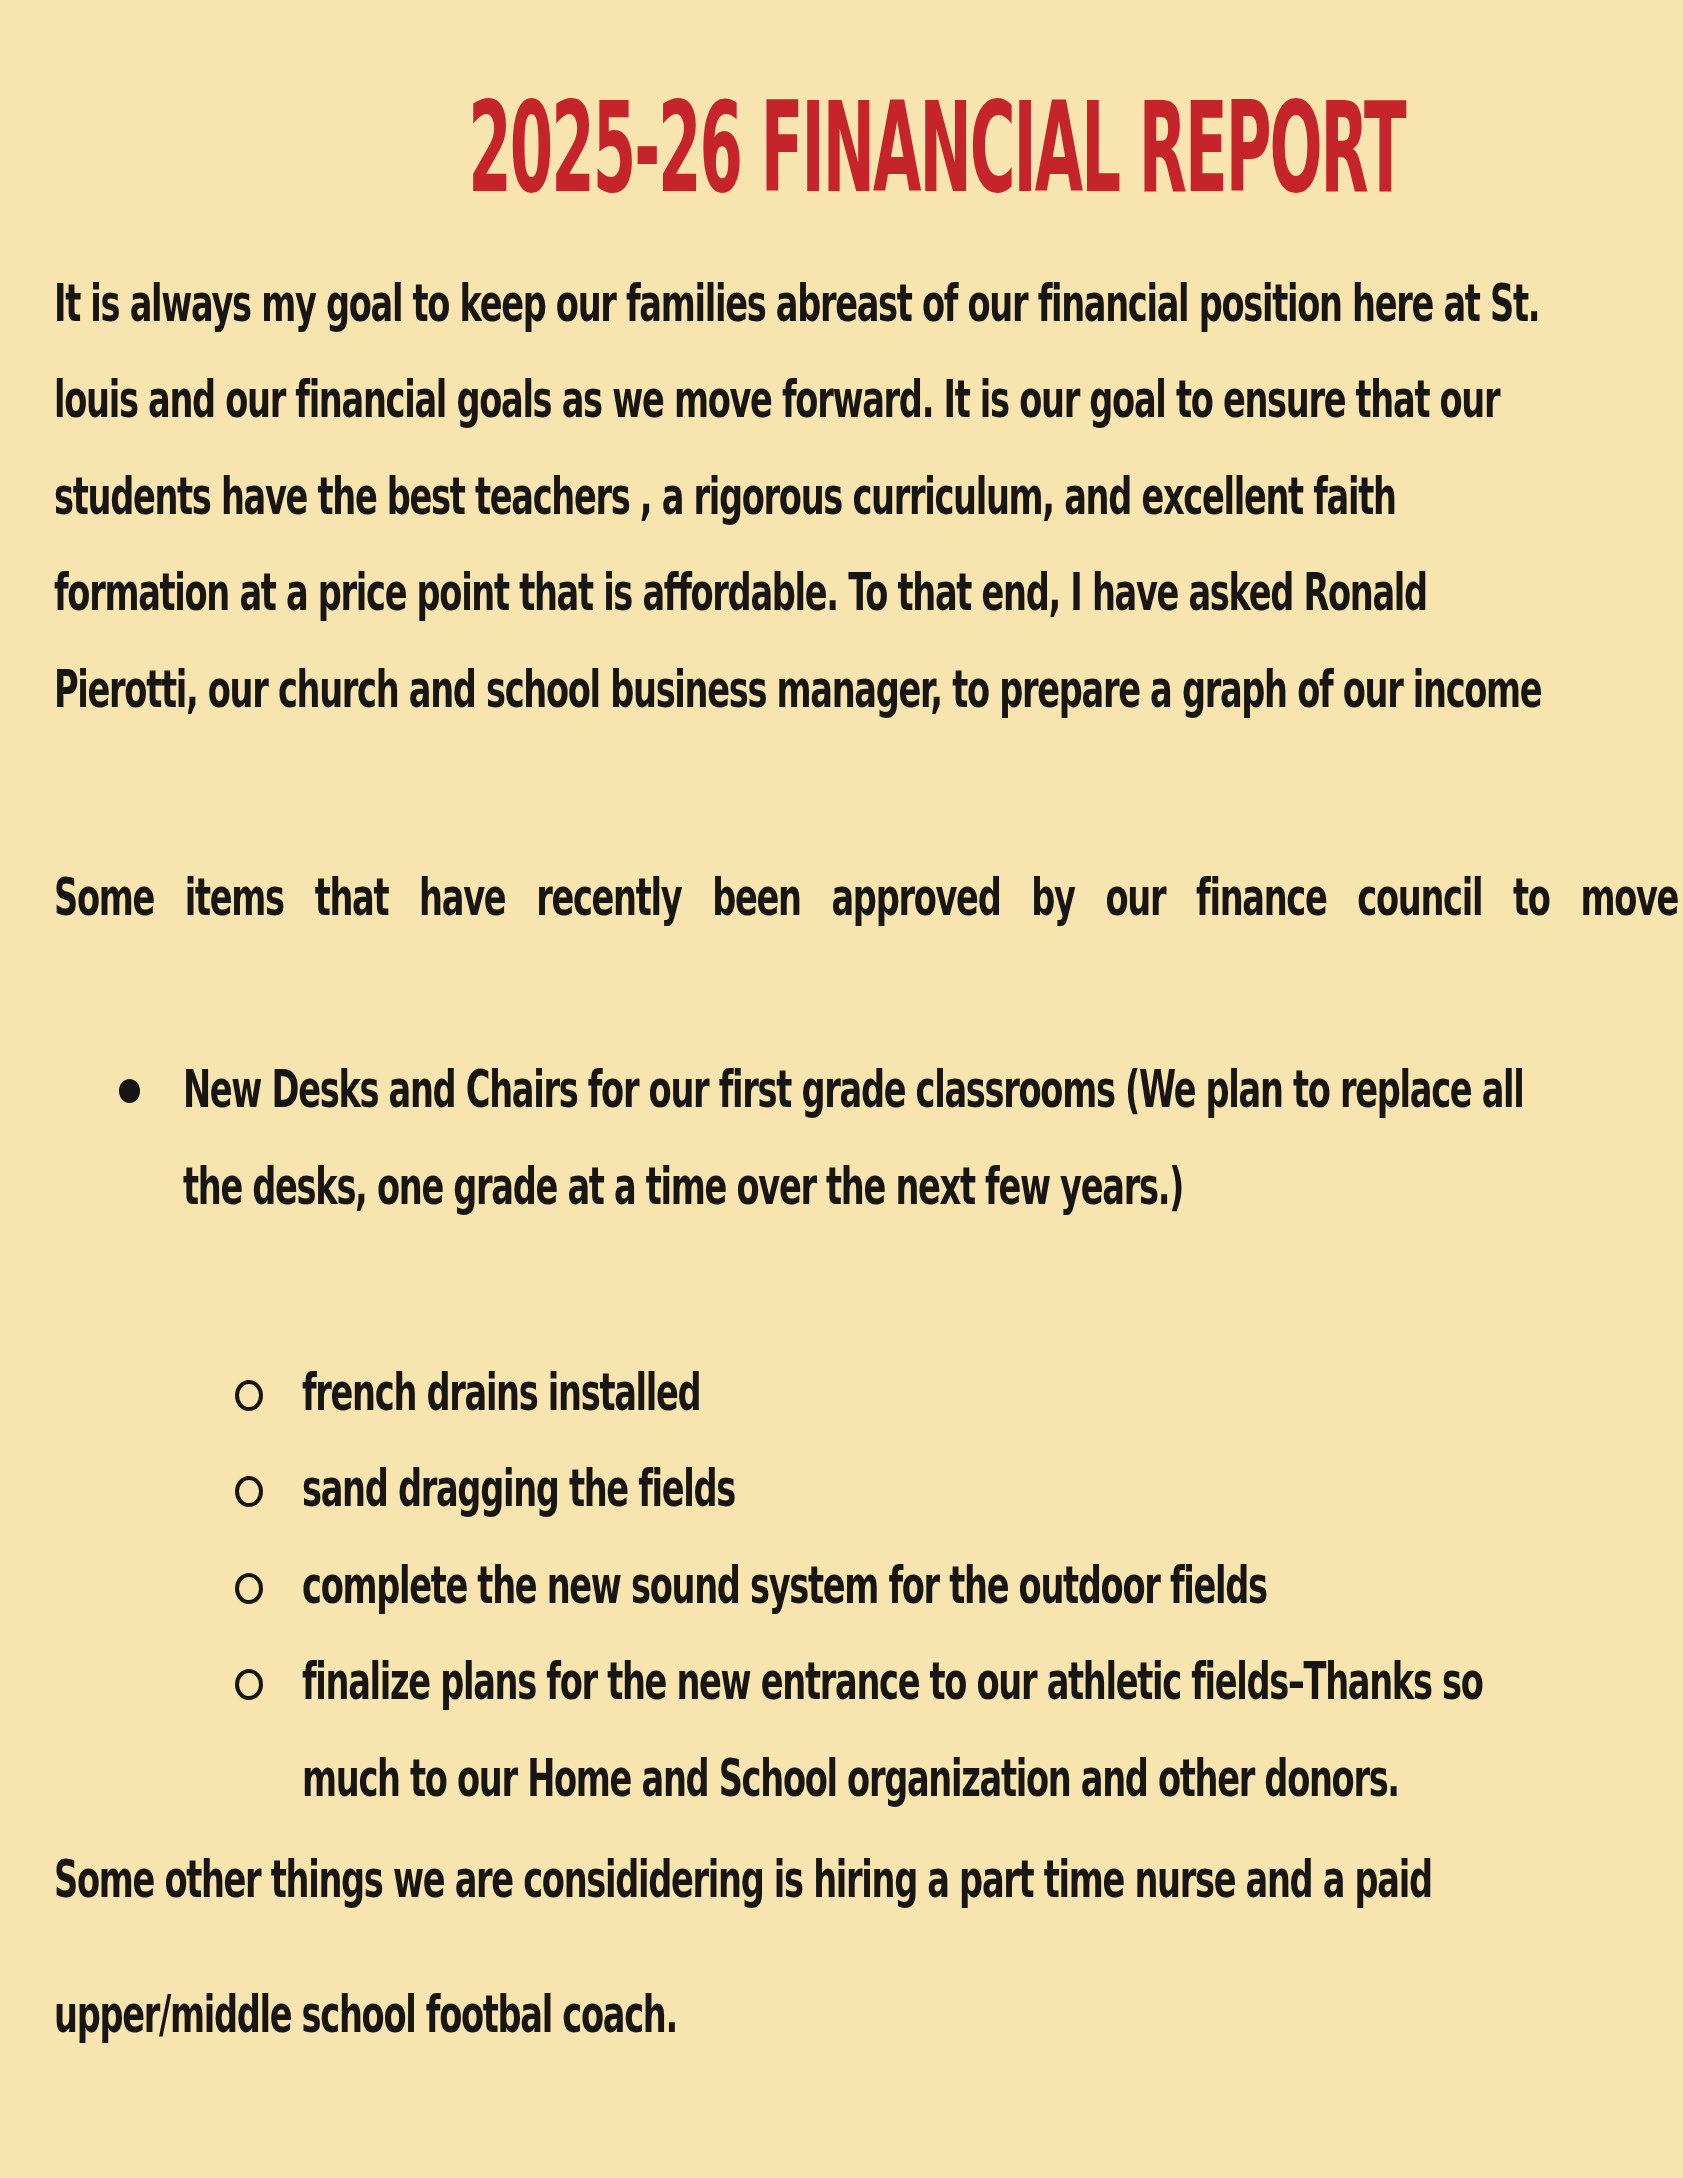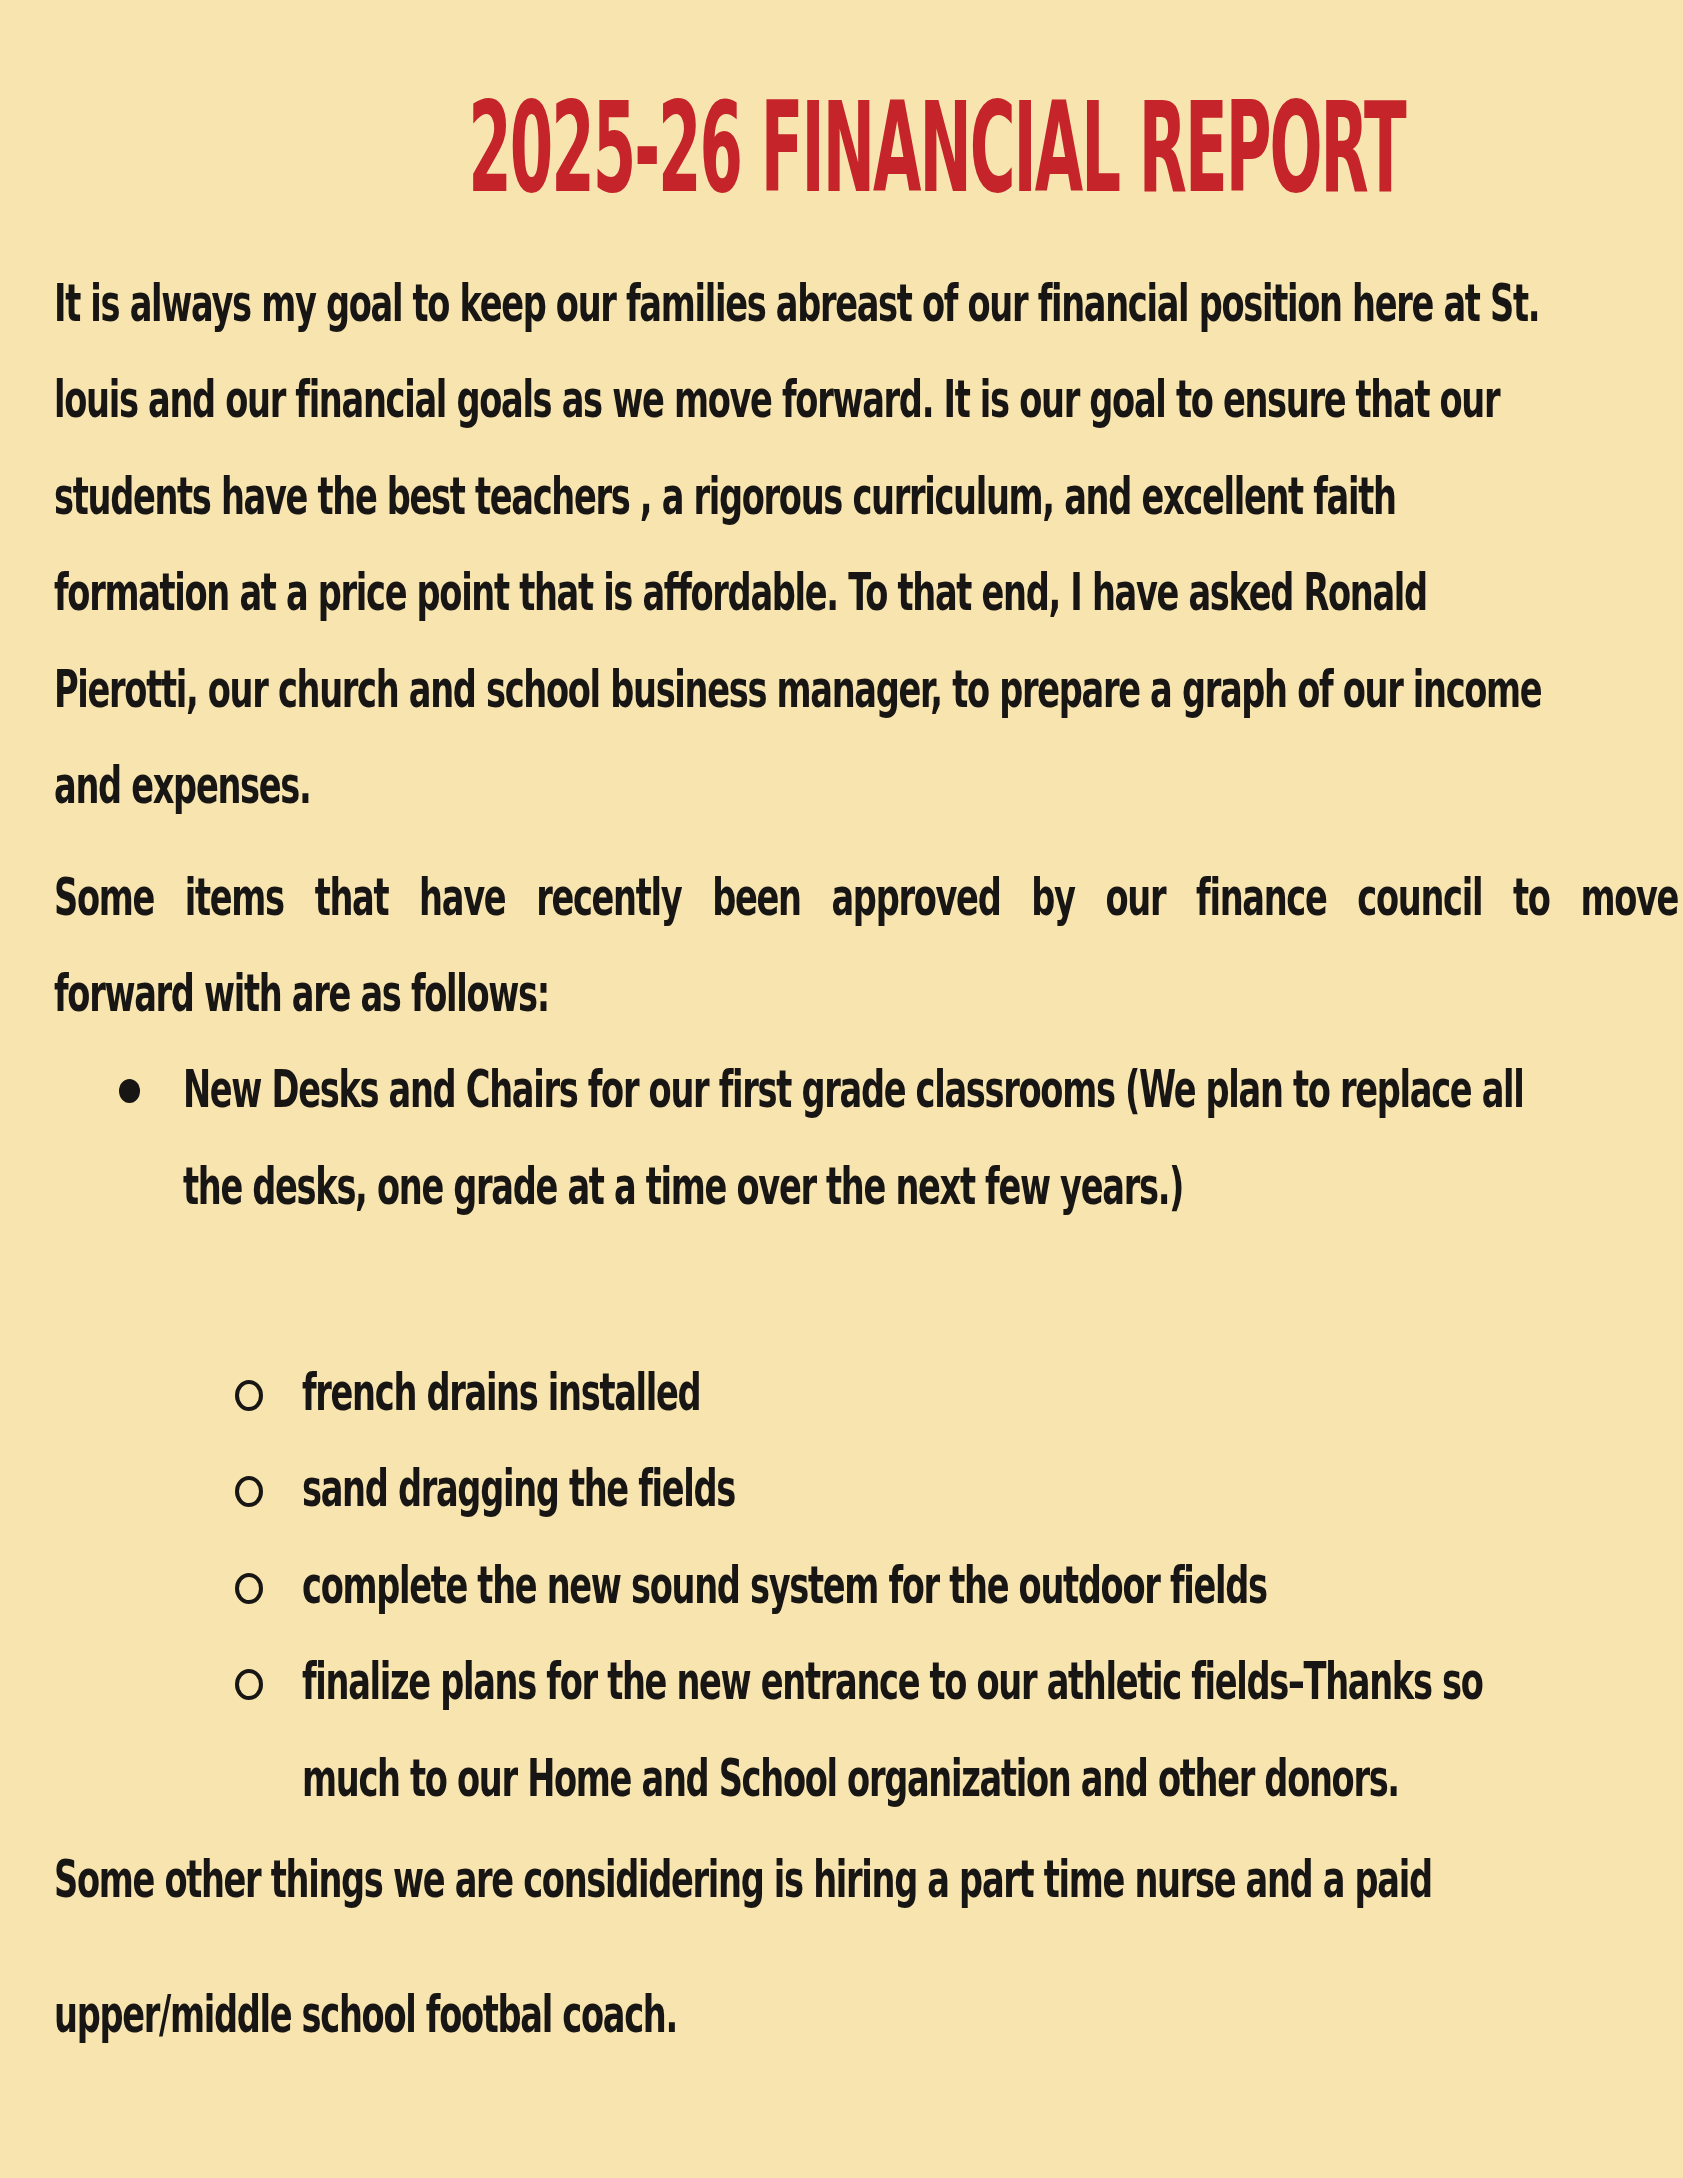--- a/index.html
+++ b/index.html
@@ -76,24 +76,22 @@
 
   <div class="title-row">
     <span class="title">2025-26 FINANCIAL REPORT</span>
   </div>
 
   <div class="line" style="top:275px"><span class="txt">It is always my goal to keep our families abreast of our financial position here at St.</span></div>
   <div class="line" style="top:371px"><span class="txt">louis and our financial goals as we move forward. It is our goal to ensure that our</span></div>
   <div class="line" style="top:468px"><span class="txt">students have the best teachers , a rigorous curriculum, and excellent faith</span></div>
   <div class="line" style="top:564px"><span class="txt">formation at a price point that is affordable. To that end, I have asked Ronald</span></div>
   <div class="line" style="top:661px"><span class="txt">Pierotti, our church and school business manager, to prepare a graph of our income</span></div>
-  <div class="line" style="top:757px"><span class="txt">and expenses.</span></div>
 
   <div class="line" style="top:869px"><span class="txt wide">Some items that have recently been approved by our finance council to move</span></div>
-  <div class="line" style="top:965px"><span class="txt">forward with are as follows:</span></div>
 
   <div class="line ind1" style="top:1061px">
     <span class="dot"></span>
     <span class="txt">New Desks and Chairs for our first grade classrooms (We plan to replace all</span>
   </div>
   <div class="line ind1" style="top:1158px">
     <span class="txt">the desks, one grade at a time over the next few years.)</span>
   </div>
 
 

